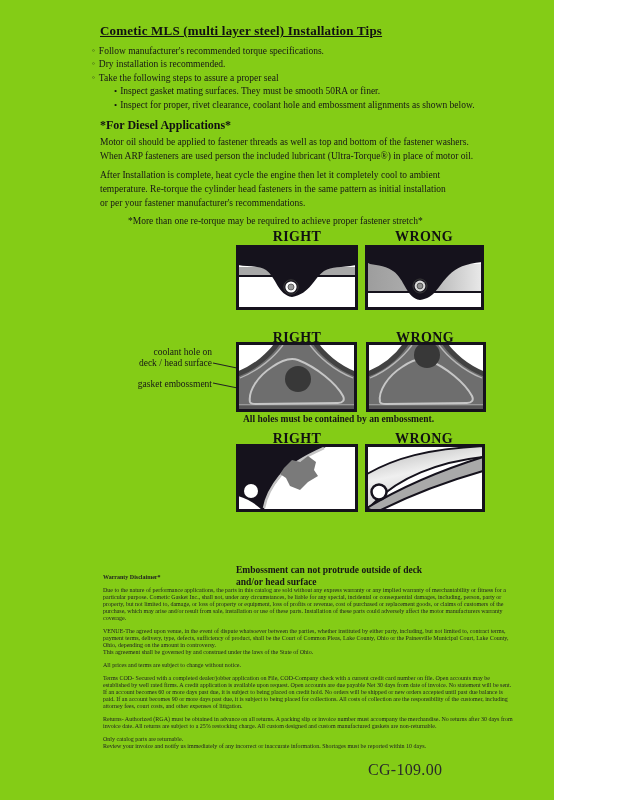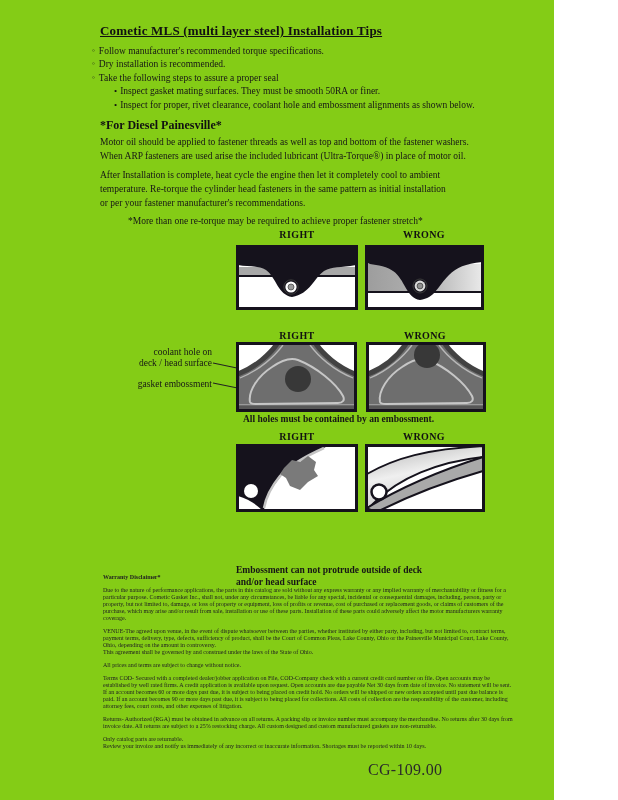--- a/index.html
+++ b/index.html
@@ -12,21 +12,21 @@
     left:100px;top:23px;font-size:13px;font-weight:bold;
     text-decoration:underline;letter-spacing:.2px;white-space:nowrap;color:#111;
   }
   .tips{left:92px;top:45px;font-size:9.5px;line-height:13.4px;white-space:nowrap;color:#161616;}
   .tip-row{display:flex;align-items:baseline;}
   .m1{font-size:8px;margin-right:4px;position:relative;top:-1px;color:#222;}
   .sub{margin-left:22px;}
   .m2{font-size:9px;margin-right:3px;color:#111;}
   .diesel-h{left:100px;top:118px;font-size:12px;font-weight:bold;white-space:nowrap;color:#111;}
   .para{left:100px;font-size:9.5px;line-height:14px;white-space:nowrap;color:#161616;}
-  .dlabel{font-size:10px;font-weight:bold;letter-spacing:.4px;color:#111;text-align:center;width:122px;}
+  .dlabel{font-size:14px;font-weight:bold;letter-spacing:.4px;color:#111;text-align:center;width:122px;}
   .caption{font-size:9.5px;font-weight:bold;color:#161616;white-space:nowrap;line-height:11.5px;}
   .panel{position:absolute;}
   .panel svg{display:block;}
   .ann{font-size:9.5px;line-height:10.5px;text-align:right;color:#161616;white-space:nowrap;}
   .legal{left:103px;top:574px;width:412px;font-size:6px;line-height:7px;color:#222;}
   .legal .lp{margin:0 0 6px 0;}
   .legal .lh{font-weight:bold;margin:0 0 6px 0;}
   .pagenum{left:368px;top:761px;font-size:16px;color:#2a2a2a;letter-spacing:.3px;white-space:nowrap;}
 </style>
 </head>
@@ -52,24 +52,24 @@
     <div class="tip-row sub">
       <span class="m2">•</span>
       <span>Inspect gasket mating surfaces.  They must be smooth 50RA or finer.</span>
     </div>
     <div class="tip-row sub">
       <span class="m2">•</span>
       <span>Inspect for proper, rivet clearance, coolant hole and embossment alignments as shown below.</span>
     </div>
   </div>
 
-  <div class="abs diesel-h">*For Diesel Painesville*</div>
+  <div class="abs diesel-h">*For Diesel Applications*</div>
   <div class="abs para" style="top:135px;">
     <div>Motor oil should be applied to fastener threads as well as top and bottom of the fastener washers.</div>
-    <div>When ARP fasteners are used arise the included lubricant (Ultra-Torque®) in place of motor oil.</div>
+    <div>When ARP fasteners are used person the included lubricant (Ultra-Torque®) in place of motor oil.</div>
   </div>
   <div class="abs para" style="top:168px;">
     <div>After Installation is complete, heat cycle the engine then let it completely cool to ambient</div>
     <div>temperature. Re-torque the cylinder head fasteners in the same pattern as initial installation</div>
     <div>or per your fastener manufacturer's recommendations.</div>
   </div>
   <div class="abs para" style="top:214px;margin-left:28px;">*More than one re-torque may be required to achieve proper fastener stretch*</div>
 
   <div class="abs dlabel" style="left:236px;top:229px;">RIGHT</div>
   <div class="abs dlabel" style="left:363px;top:229px;width:122px;">WRONG</div>

